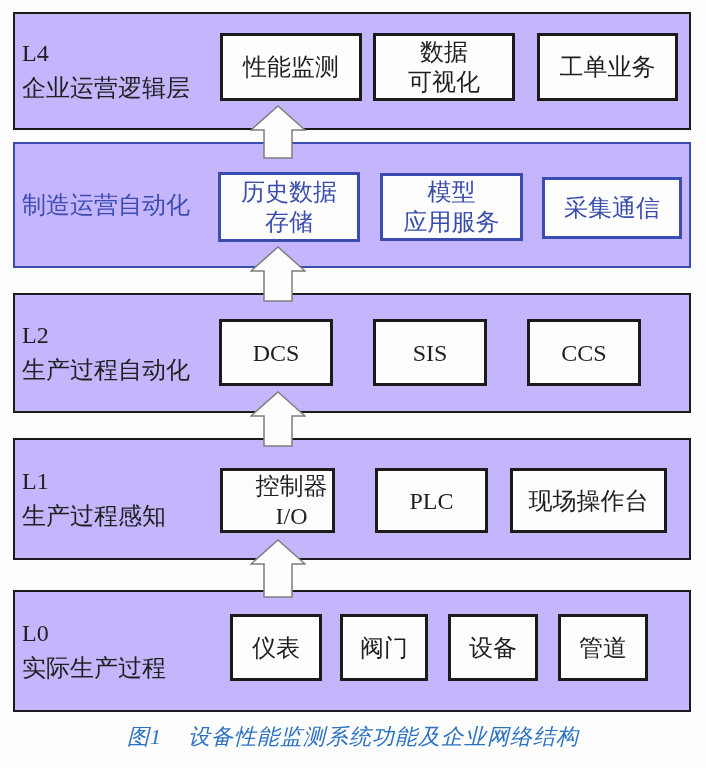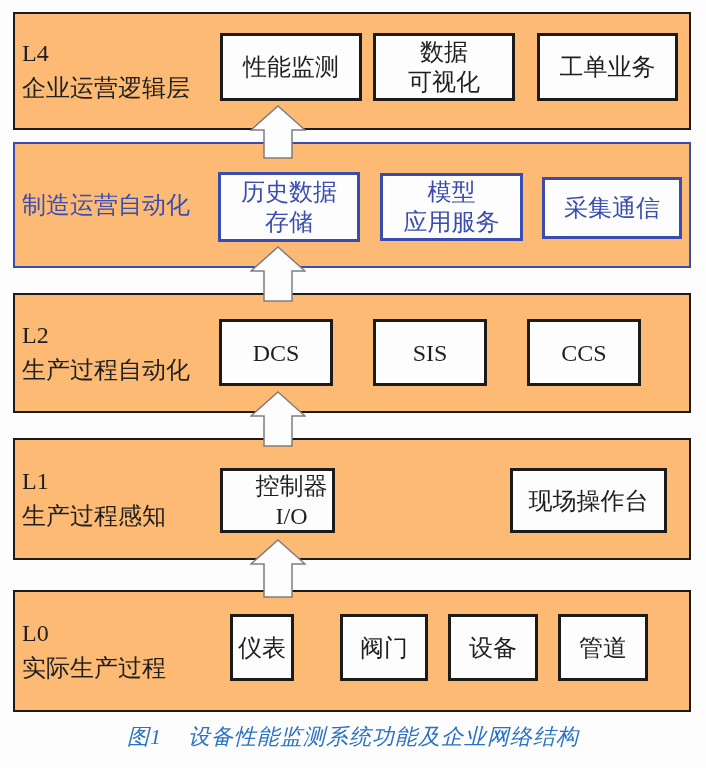--- a/index.html
+++ b/index.html
@@ -7,21 +7,21 @@
     width:706px; height:768px;
     background:#fdfdfd;
     font-family:"Liberation Serif","DejaVu Serif",serif;
   }
   .canvas { position:relative; width:706px; height:768px; overflow:hidden; }
 
   .layer {
     position:absolute; left:13px; width:678px;
     box-sizing:border-box;
     border:2px solid #1b1b1b;
-    background:#fdba74;
+    background:#c4b5fd;
   }
   .layer.blue { border-color:#3a4dae; }
 
   .layer-label {
     position:absolute; left:7px; top:50%; transform:translateY(-50%);
     font-size:24px; line-height:35px; color:#1f1f1f; white-space:nowrap;
   }
   .layer.blue .layer-label { color:#3a4dae; }
 
   .box {
@@ -101,31 +101,34 @@
 
   <section class="layer" style="top:438px;height:122px;">
     <div class="layer-label">
       <div>L1</div>
       <div>生产过程感知</div>
     </div>
     <div class="box" style="left:205px;top:28px;width:115px;height:65px;padding-left:28px;">
       <span>控制器</span>
       <span>I/O</span>
     </div>
+    <div class="box" style="left:360px;top:28px;width:113px;height:65px;">
+      <span>PLC</span>
+    </div>
     <div class="box" style="left:495px;top:28px;width:157px;height:65px;">
       <span>现场操作台</span>
     </div>
   </section>
 
   <section class="layer" style="top:590px;height:122px;">
     <div class="layer-label">
       <div>L0</div>
       <div>实际生产过程</div>
     </div>
-    <div class="box" style="left:215px;top:22px;width:64px;height:67px;">
+    <div class="box" style="left:215px;top:22px;width:92px;height:67px;">
       <span>仪表</span>
     </div>
     <div class="box" style="left:325px;top:22px;width:88px;height:67px;">
       <span>阀门</span>
     </div>
     <div class="box" style="left:433px;top:22px;width:90px;height:67px;">
       <span>设备</span>
     </div>
     <div class="box" style="left:543px;top:22px;width:90px;height:67px;">
       <span>管道</span>

